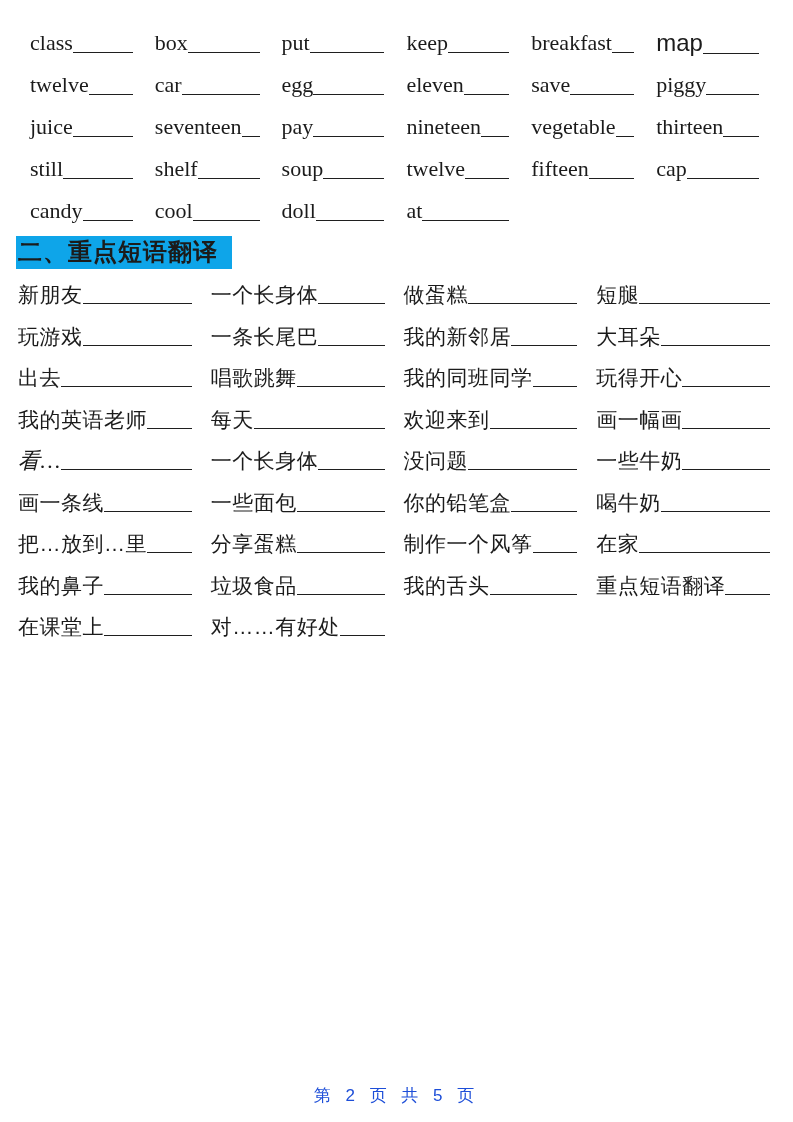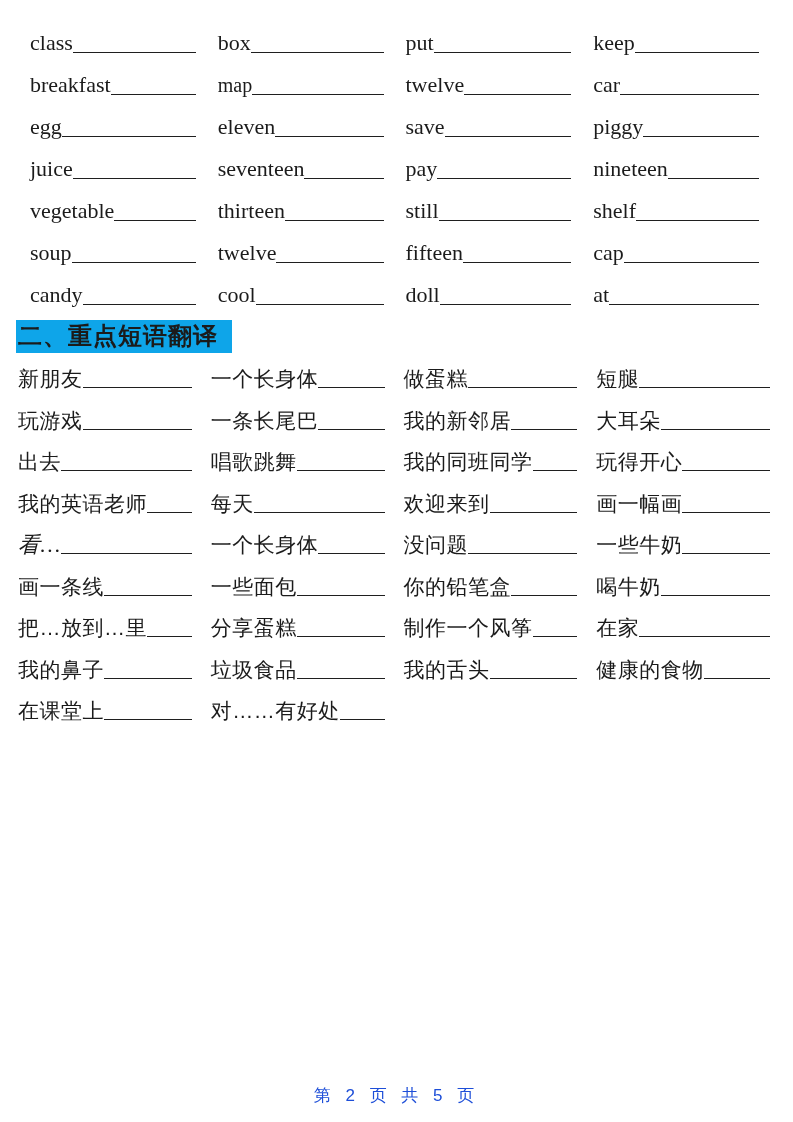--- a/index.html
+++ b/index.html
@@ -9,36 +9,36 @@
     background: #ffffff;
     color: #1b1b1b;
     font-family: "Liberation Sans", sans-serif;
     position: relative;
     overflow: hidden;
   }
 
   
   .vocab-grid {
     display: grid;
-    grid-template-columns: 1fr 1fr 1fr 1fr;
+    grid-template-columns: 1fr 1fr 1fr 1fr 1fr 1fr;
     column-gap: 22px;
     padding: 22px 34px 0 30px;
   }
   .vocab-cell {
     height: 42px;
     display: flex;
     align-items: baseline;
     font-family: "Liberation Serif", serif;
     font-size: 22px;
     line-height: 42px;
     white-space: nowrap;
   }
   .vocab-cell .word.rounded {
-    font-family: Liberation Serif, serif;
-    font-size: 20px;
+    font-family: Liberation Sans, sans-serif;
+    font-size: 24px;
   }
   .blank-line {
     flex: 1 1 auto;
     display: inline-block;
     height: 0;
     border-bottom: 1.7px solid #1f1f1f;
     transform: translateY(3px);
     min-width: 18px;
   }
 
@@ -332,21 +332,21 @@
     </div>
     <div class="phrase-cell">
       <span class="label">垃圾食品</span>
       <span class="blank-line"></span>
     </div>
     <div class="phrase-cell">
       <span class="label">我的舌头</span>
       <span class="blank-line"></span>
     </div>
     <div class="phrase-cell">
-      <span class="label">健康的食物</span>
+      <span class="label">重点短语翻译</span>
       <span class="blank-line"></span>
     </div>
     <div class="phrase-cell">
       <span class="label">在课堂上</span>
       <span class="blank-line"></span>
     </div>
     <div class="phrase-cell">
       <span class="label">对……有好处</span>
       <span class="blank-line"></span>
     </div>

